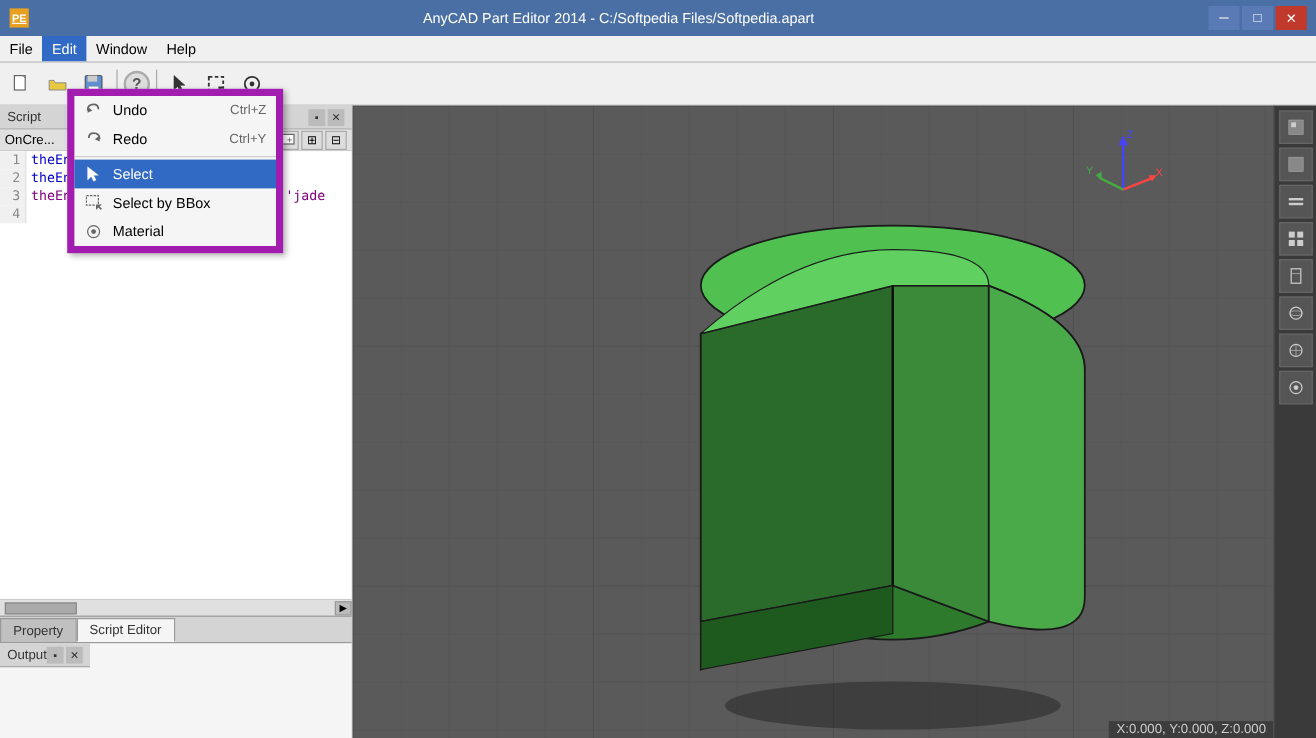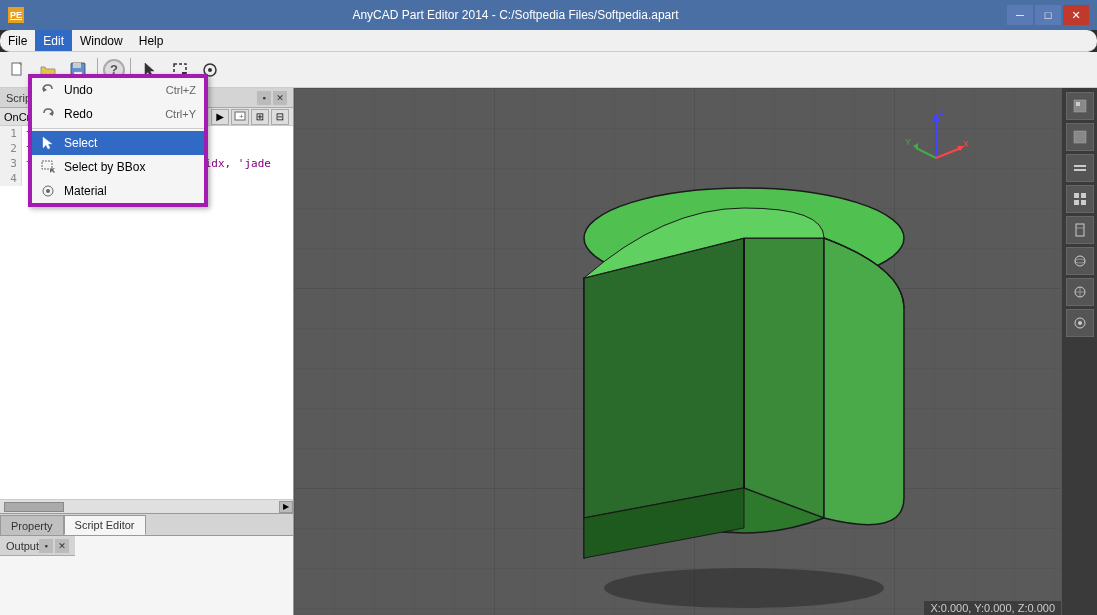--- a/index.html
+++ b/index.html
@@ -25,21 +25,21 @@
     
     .pe-icon {
       width: 16px; height: 16px; background: #e8a020; color: white;
       font-size: 9px; font-weight: bold; display: flex; align-items: center; justify-content: center;
       flex-shrink: 0;
     }
 
     
     #menubar {
       width: 100%; height: 22px; background: #f0f0f0;
-      display: flex; align-items: center; border-bottom: 1px solid #ccc; border-radius: 10px;
+      display: flex; align-items: center; border-bottom: 1px solid #ccc;
     }
     .menu-item {
       padding: 2px 8px; cursor: pointer; height: 100%;
       display: flex; align-items: center; font-size: 12px; color: #000;
       position: relative;
     }
 
     
     #toolbar {
       width: 100%; height: 36px; background: #f0f0f0;
@@ -138,22 +138,22 @@
       border-left: 1px solid #555;
     }
     .rt-btn {
       width: 28px; height: 28px; background: #555; border: 1px solid #666;
       cursor: pointer; display: flex; align-items: center; justify-content: center;
       font-size: 12px; color: #ccc;
     }
 
     
     #dropdown-menu {
-      position: absolute; top: 74px; left: 28px; z-index: 1000;
-      background: #f5f5f5; border: 4px solid #a21caf; box-shadow: 2px 2px 5px rgba(0,0,0,0.3);
+      position: absolute; top: 74px; left: 56px; z-index: 1000;
+      background: #f5f5f5; border: 6px solid #a21caf; box-shadow: 2px 2px 5px rgba(0,0,0,0.3);
       min-width: 180px;
     }
     .dropdown-item {
       display: flex; align-items: center; padding: 4px 8px; cursor: pointer;
       font-size: 12px; color: #000; gap: 8px; height: 24px;
     }
     .dropdown-item.highlighted { background: #316ac5; color: white; }
     .dropdown-shortcut { margin-left: auto; color: #666; font-size: 11px; padding-left: 36px; }
     .dropdown-sep { height: 1px; background: #ccc; margin: 2px 0; }
     .dropdown-icon {

